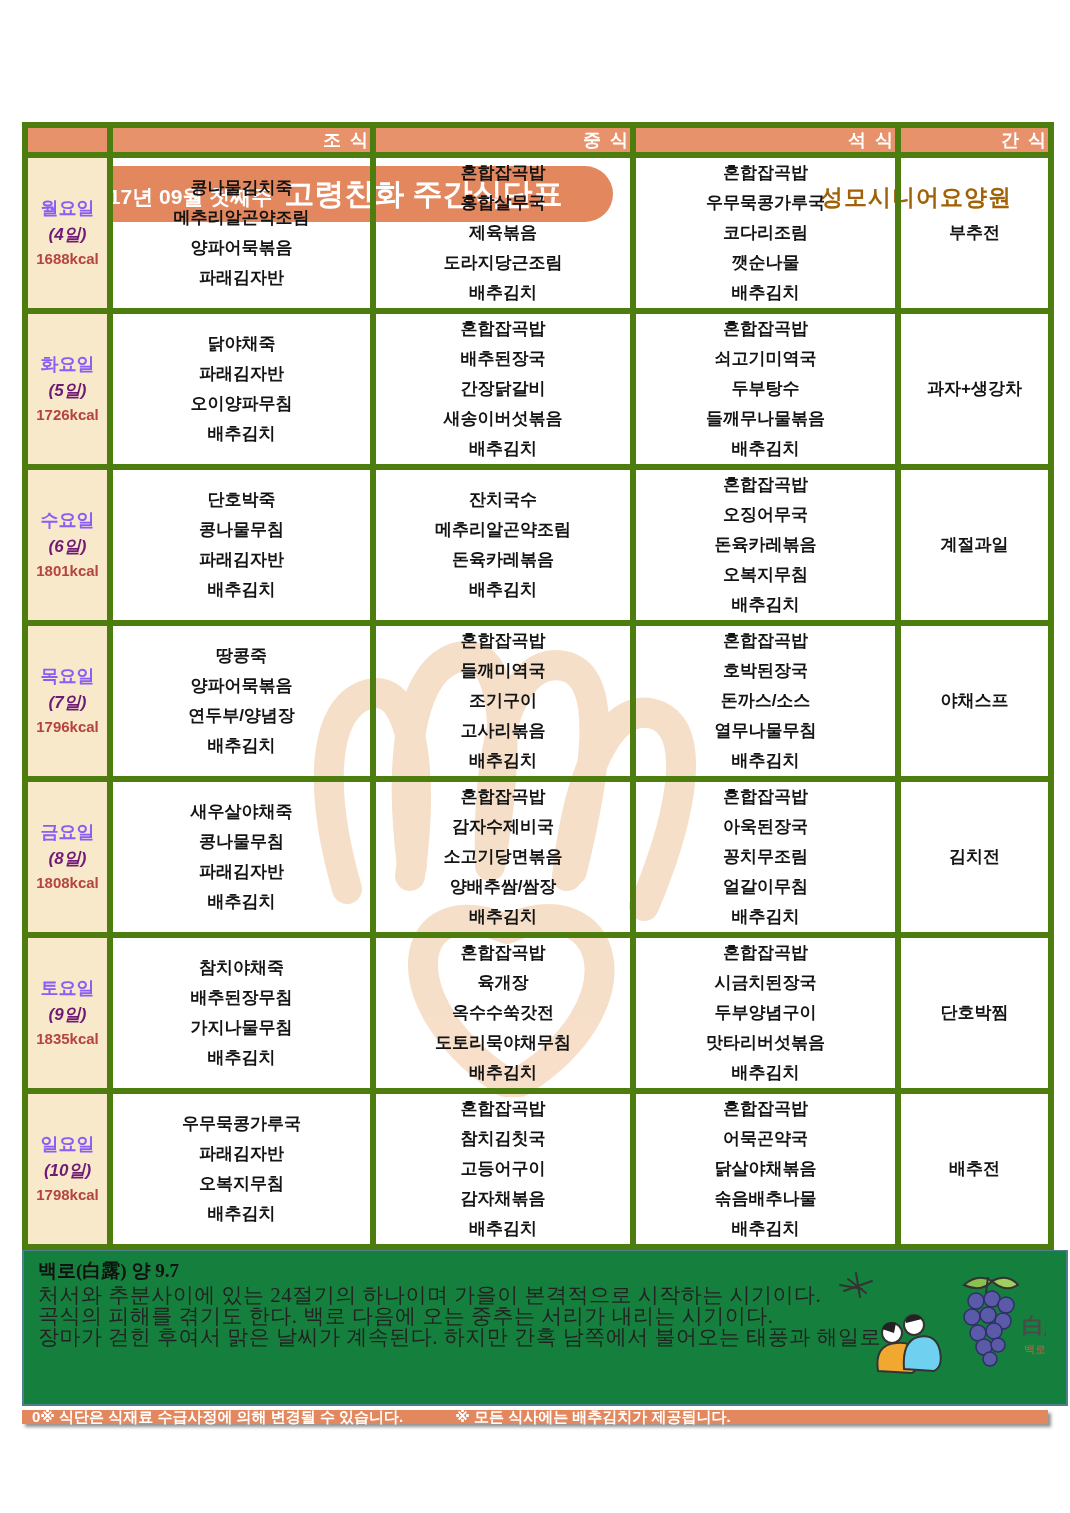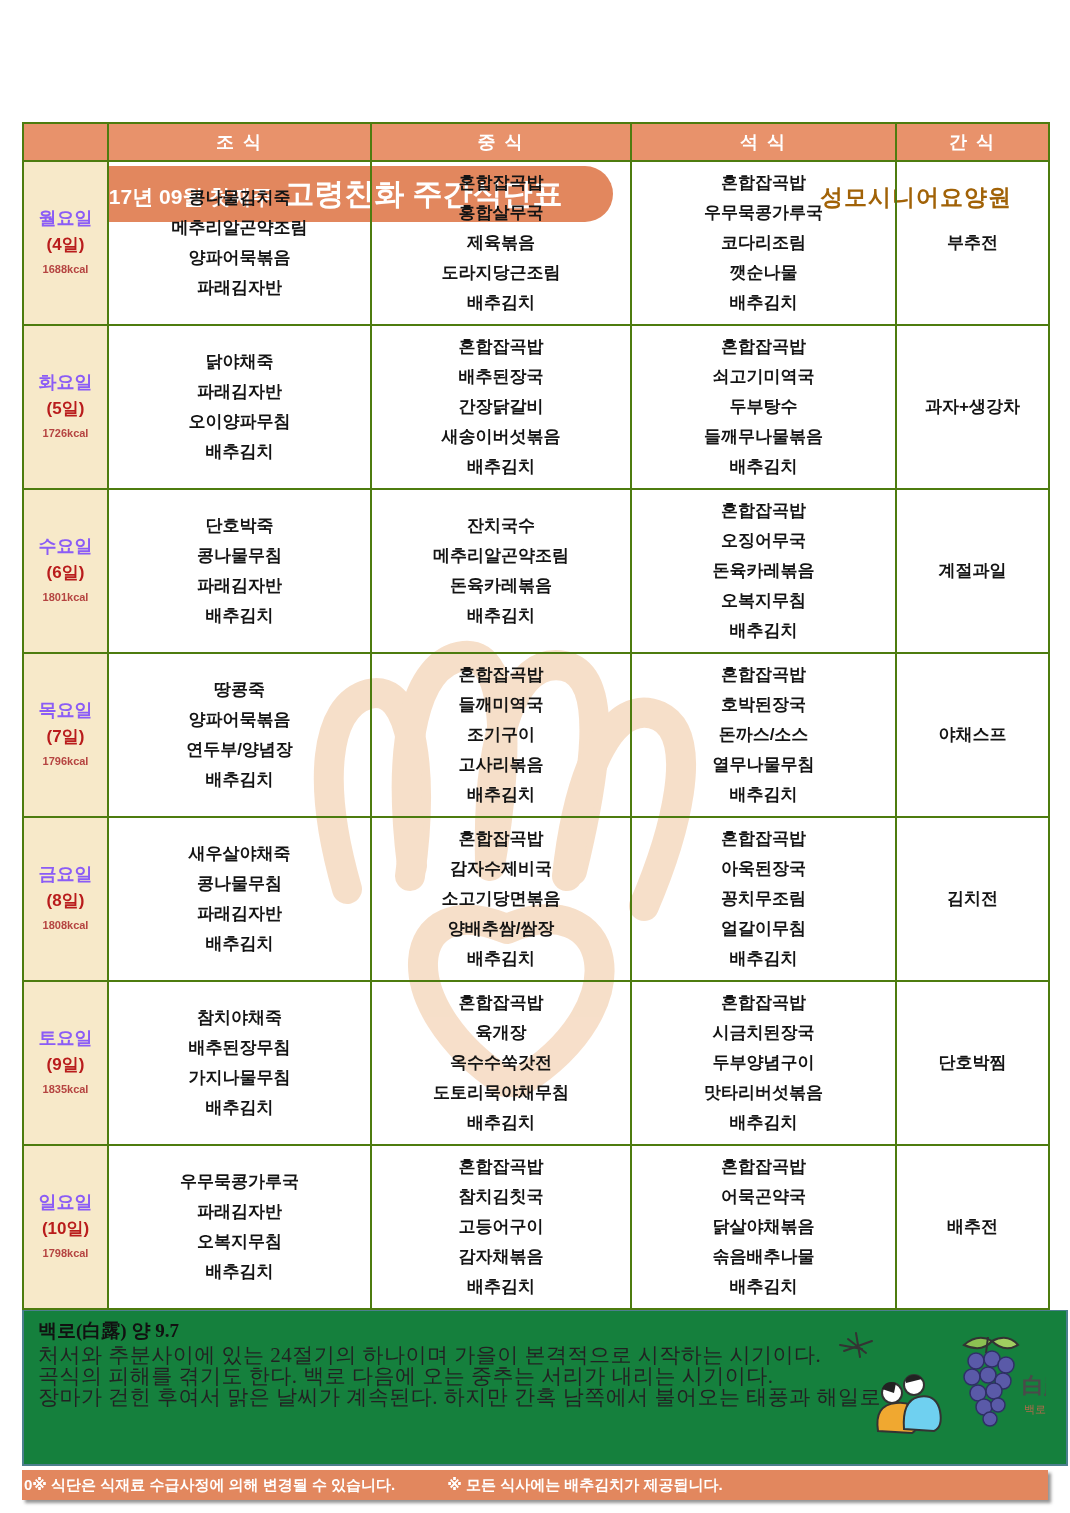--- a/index.html
+++ b/index.html
@@ -28,31 +28,31 @@
   
   .watermark{position:absolute;left:262px;top:462px;width:470px;height:520px;z-index:0;pointer-events:none;}
 
   
   table.menu{
     position:relative;z-index:1;
     margin-left:22px;margin-top:122px;
     width:1026px;border-collapse:collapse;table-layout:fixed;
     border:2px solid #4D7F8E;
   }
-  table.menu th,table.menu td{border:2px solid #4d7c0f;padding:6px;}
+  table.menu th,table.menu td{border:6px solid #4d7c0f;padding:0;text-align:right;}
   table.menu thead tr{height:27px;}
   table.menu thead th{
     background:#E8926B;color:#ffffff;font-size:18px;font-weight:bold;letter-spacing:2px;
   }
   table.menu tbody tr{height:155px;}
   .day-cell{background:#F7E9C9;}
   .cell-stack{display:flex;flex-direction:column;justify-content:center;align-items:center;height:100%;}
   .day-name{font-size:18px;font-weight:bold;color:#8b5cf6;line-height:27px;}
-  .day-date{font-size:17px;font-weight:bold;color:#b91c1c;line-height:25px;}
-  .day-kcal{font-size:11px;font-weight:bold;color:#B54441;line-height:24px;}
+  .day-date{font-size:17px;font-weight:bold;color:#701a75;line-height:25px;font-style:italic;}
+  .day-kcal{font-size:15px;font-weight:bold;color:#B54441;line-height:24px;}
   .meal-item{font-size:17px;font-weight:bold;color:#141414;line-height:30px;white-space:nowrap;}
   .meal-cell,.snack-cell{background:transparent;}
 
   
   .season{
     position:relative;z-index:1;
     margin-left:22px;width:1046px;height:156px;box-sizing:border-box;
     border:2px solid #4D7F8E;border-top:1px solid #4D7F8E;
     padding:8px 0 0 14px;background:#15803d;
   }
@@ -61,24 +61,24 @@
     font-size:19px;font-weight:bold;color:#111;line-height:24px;margin-bottom:2px;
   }
   .season-line{
     font-family:"Liberation Serif","DejaVu Serif",serif;
     font-size:21px;color:#222;line-height:21px;letter-spacing:0.5px;
   }
   .season-illustration{position:absolute;right:20px;top:12px;}
 
   
   .footer{
-    margin-left:22px;margin-top:4px;width:1026px;height:30px;box-sizing:border-box;
+    margin-left:22px;margin-top:4px;width:1026px;height:14px;box-sizing:border-box;
     background:#E2875E;box-shadow:3px 3px 3px rgba(90,90,90,0.65);
     display:flex;align-items:center;gap:52px;
-    color:#ffffff;font-size:15px;font-weight:bold;padding-left:2px;
+    color:#ffffff;font-size:15px;font-weight:bold;padding-left:10px;
   }
 </style>
 </head>
 <body>
 
 <div class="page">
 
   <div class="watermark">
     <svg width="470" height="520" viewBox="0 0 470 520" xmlns="http://www.w3.org/2000/svg">
       <g fill="none" stroke="#F6DCC4" stroke-width="30" stroke-linecap="round" stroke-linejoin="round" opacity="0.9">

